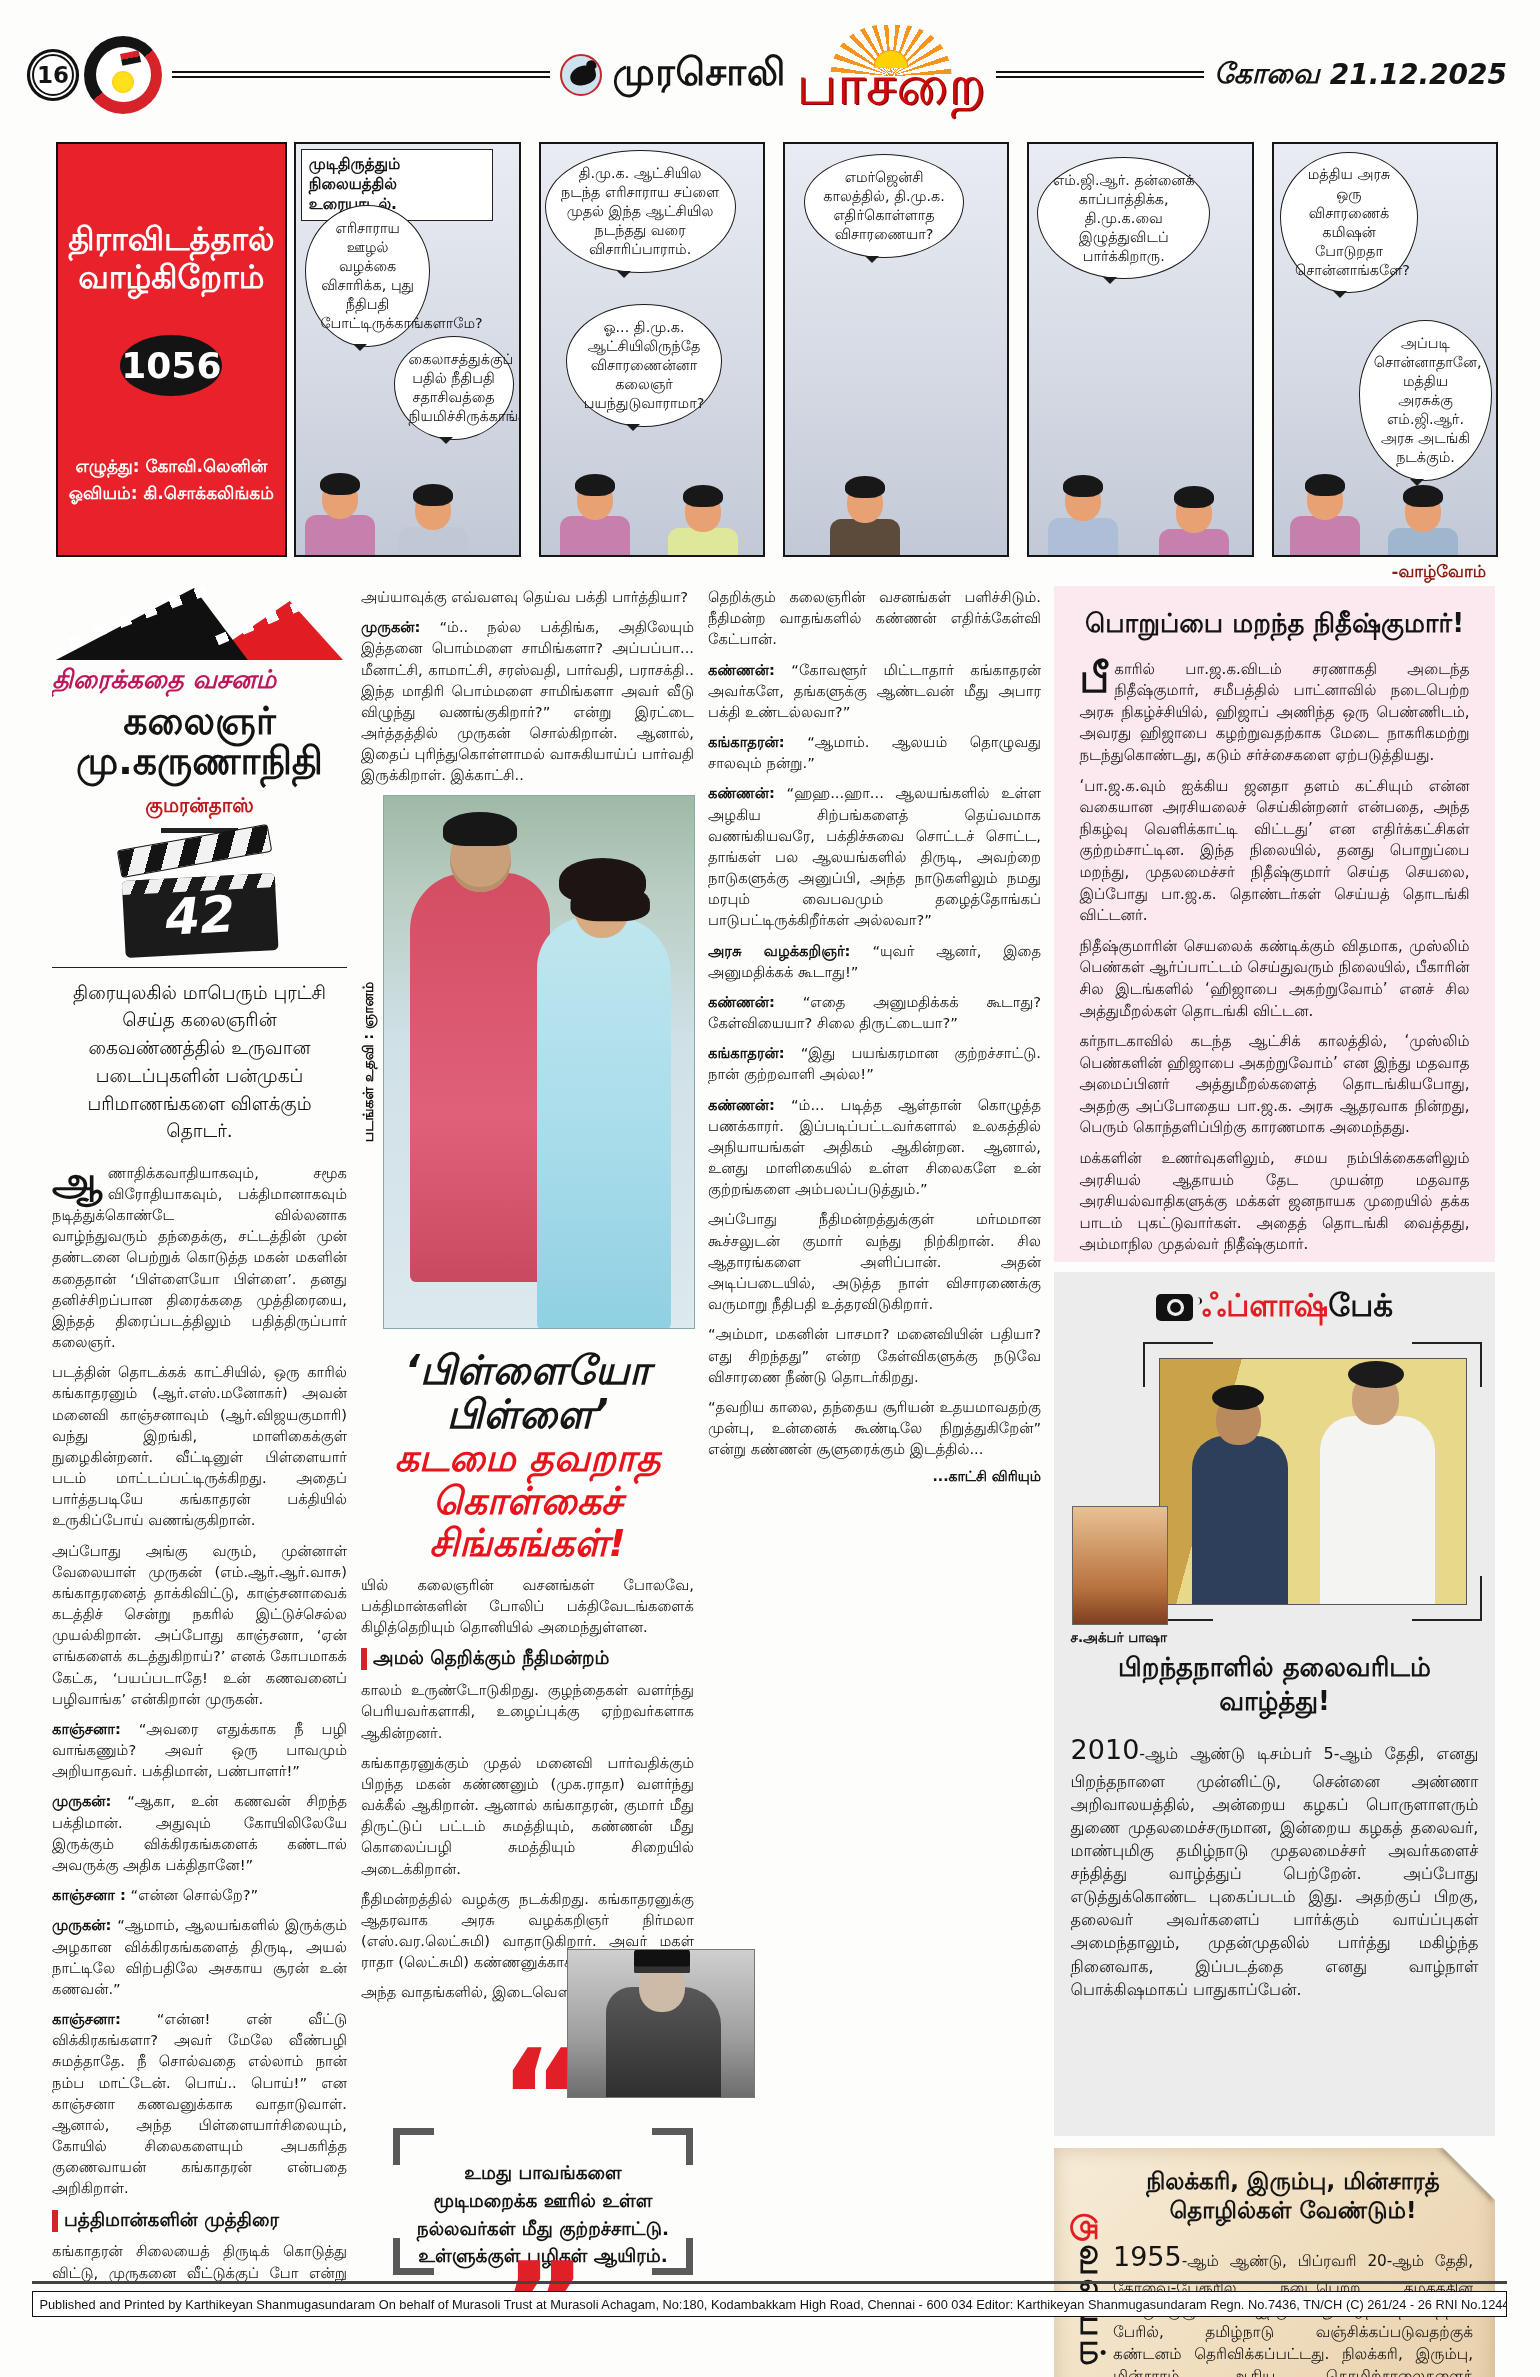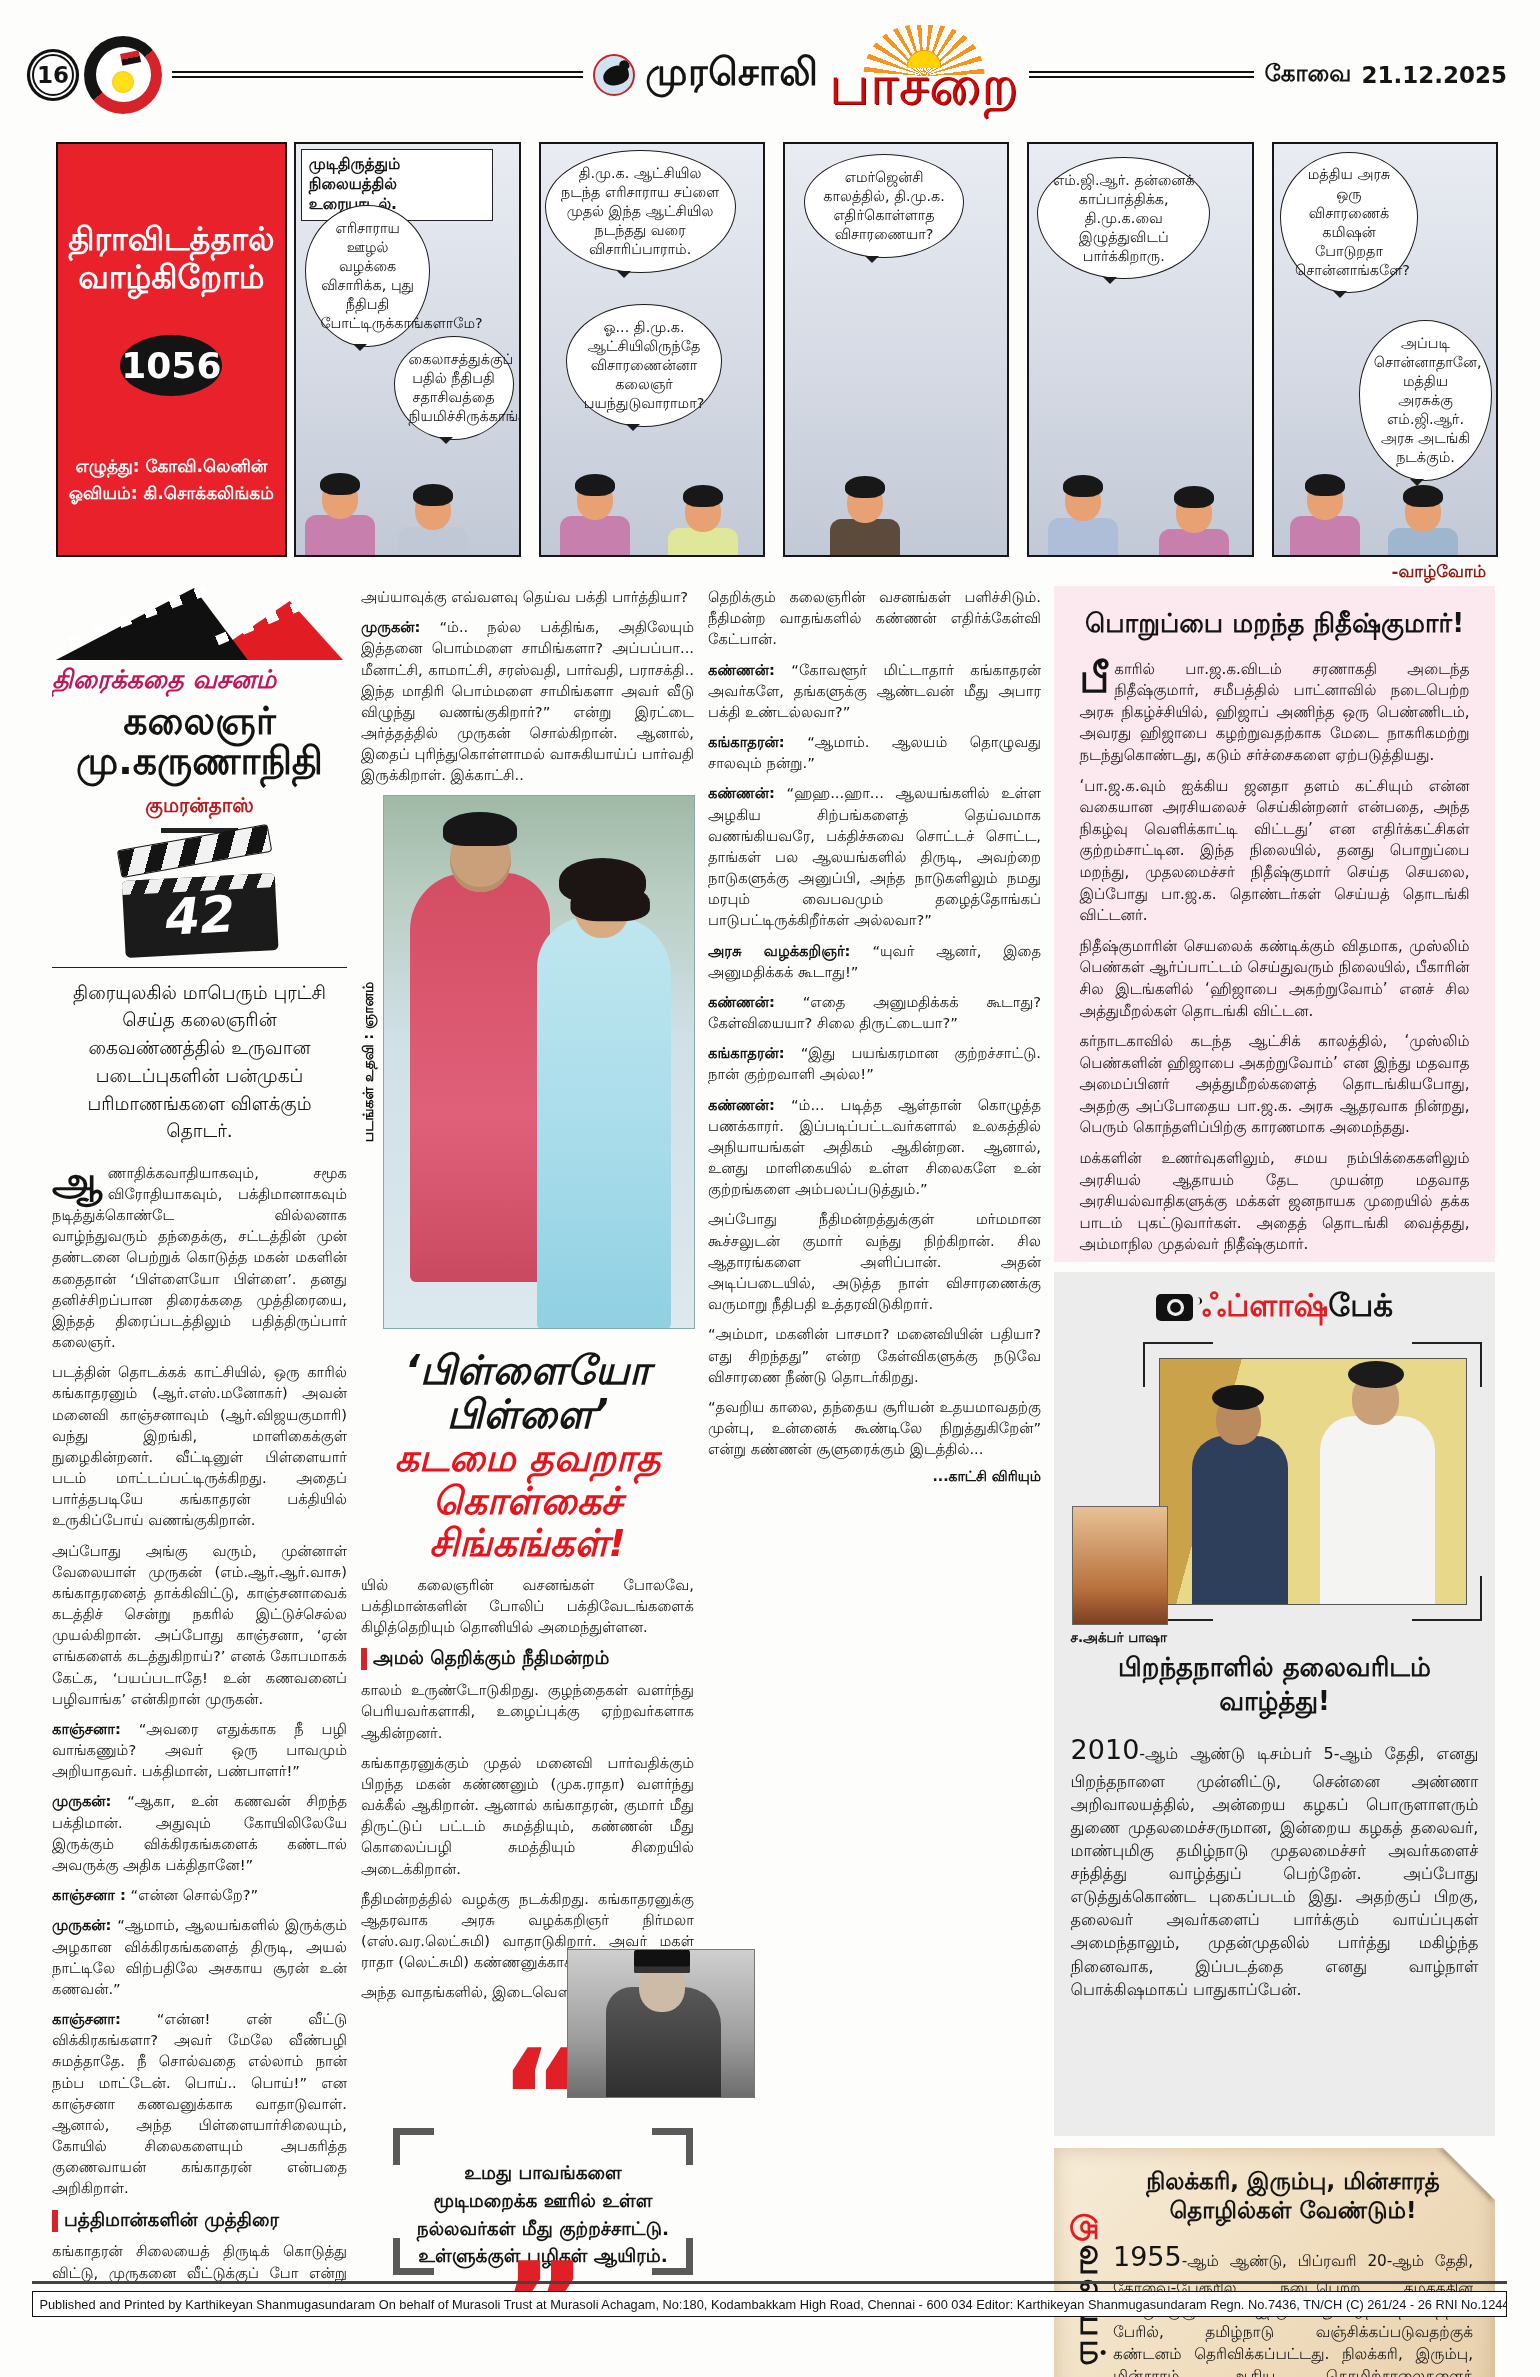--- a/index.html
+++ b/index.html
@@ -29,21 +29,21 @@
   .bull i::after{content:"";position:absolute;right:-2.6px;top:-3.8px;width:10.2px;height:9px;
           background:#111;border-radius:50% 50% 40% 60%;}
   .mast-black{font-size:38px;font-weight:900;letter-spacing:0.6px;white-space:nowrap;}
   .mast-red{position:relative;font-size:55px;font-weight:400;color:#cf0a0a;white-space:nowrap;
             padding-top:22px;line-height:0.9;text-shadow:1.3px 1.3px 0 #8d0606;}
   .mast-red::before{content:"";position:absolute;left:50%;top:-14px;transform:translateX(-50%);
             width:121px;height:51px;border-radius:121px 121px 0 0;
             background:repeating-conic-gradient(from -86deg at 50% 100%,#f7941d 0 5deg,transparent 5deg 13deg);}
   .mast-red::after{content:"";position:absolute;left:50%;top:11.5px;transform:translateX(-50%);
             width:33px;height:17px;border-radius:33px 33px 0 0;background:#ffd200;border:1.9px solid #f7941d;border-bottom:none;}
-  .edition,.hdate{font-size:23px;font-weight:bold;white-space:nowrap;}
+  .edition,.hdate{font-size:28px;font-weight:bold;white-space:nowrap;font-style:italic;}
   
   .comic{position:absolute;left:56px;top:142px;width:1442px;height:415px;display:flex;gap:7.7px;}
   .ctitle{flex:0 0 206px;background:#e8212a;border:2.6px solid #111;padding:77px 10.2px 12.8px;
           text-align:center;color:#fff;}
   .ctitle .t{font-size:32px;font-weight:900;line-height:1.18;}
   .cnum{width:102px;height:61px;background:#141414;border-radius:50%;margin:38px auto 57px;
         display:grid;place-items:center;font-size:36px;font-weight:900;color:#fff;}
   .ccred{font-size:17px;line-height:1.6;font-weight:bold;}
   .panels{flex:1;display:flex;gap:18px;}
   .panel{flex:1;border:2.6px solid #161616;position:relative;overflow:hidden;

